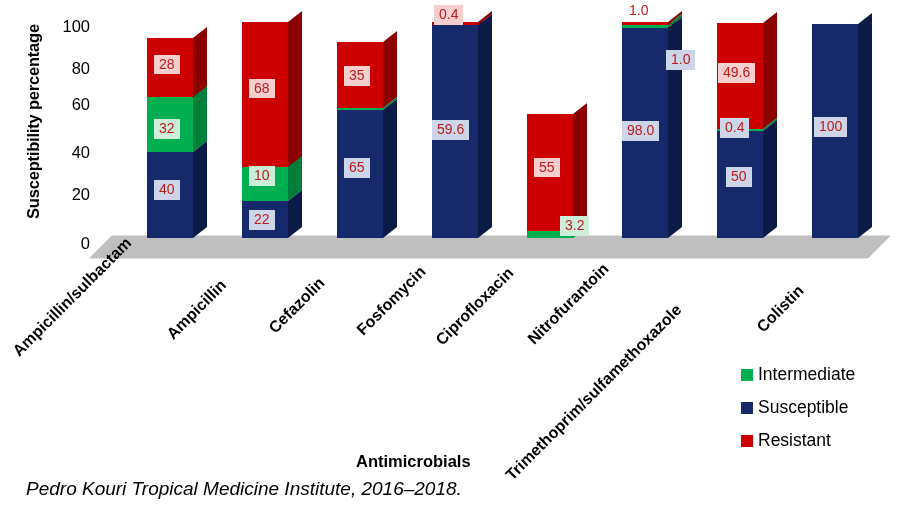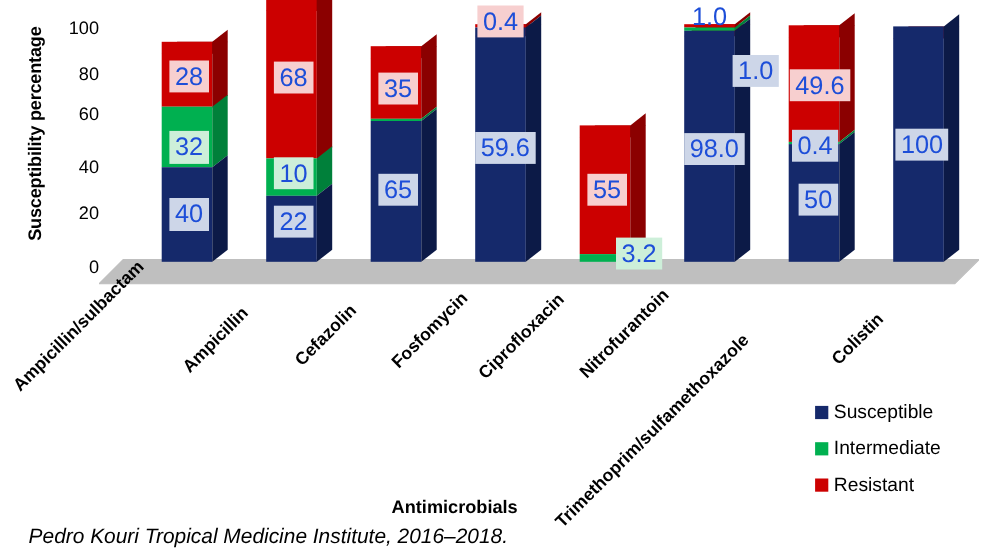--- a/index.html
+++ b/index.html
@@ -69,22 +69,22 @@
   .seg-sus  .front{background:#15296B;}
   .seg-sus  .side-skew{background:#0C1A47;}
   .seg-int  .front{background:#00B050;}
   .seg-int  .side-skew{background:#00803A;}
   .seg-res  .front{background:#CC0000;}
   .seg-res  .side-skew{background:#8B0000;}
   .cap-res{background:#8E0000;}
 
   .val-label{
     position:absolute;
-    font-size:23px;
-    color:#1d4ed8;
+    font-size:14px;
+    color:#b91c1c;
     padding:1px 4px 2px 4px;
     line-height:1.05;
     white-space:nowrap;
     z-index:40;
     border:1px solid transparent;
   }
   .lbl-sus{background:#CDD6E8;}
   .lbl-int{background:#CDEFD9;}
   .lbl-res{background:#F7CFCF;}
   .lbl-plain{background:transparent;padding:0;}
@@ -177,21 +177,21 @@
           <div class="cap cap-res"></div>
           <div class="front"></div>
           <div class="side-skew"></div>
           <div class="val-label lbl-res" style="left:7px; top:57px">68</div>
         </div>
         <div class="seg seg-int" style="height:34px">
           <div class="front"></div>
           <div class="side-skew"></div>
           <div class="val-label lbl-int" style="left:7px; top:-1px">10</div>
         </div>
-        <div class="seg seg-sus" style="height:60px">
+        <div class="seg seg-sus" style="height:37px">
           <div class="front"></div>
           <div class="side-skew"></div>
           <div class="val-label lbl-sus" style="left:7px; top:9px">22</div>
         </div>
       </div>
     </div>
 
     <div class="bar-group" style="left:247px">
       <div class="bar-stack">
         <div class="seg seg-res" style="height:66px">
@@ -307,26 +307,26 @@
     <div class="cat-label" style="left:445px; top:331px">Ciprofloxacin</div>
     <div class="cat-label" style="left:537px; top:330px">Nitrofurantoin</div>
     <div class="cat-label" style="left:515px; top:466px">Trimethoprim/sulfamethoxazole</div>
     <div class="cat-label" style="left:766px; top:318px">Colistin</div>
   </div>
 
   <div id="x-axis-title">Antimicrobials</div>
 
   <div id="legend">
     <div class="legend-row">
+      <span class="legend-swatch" style="background:#00B050"></span>
+      <span class="legend-text">Intermediate</span>
+    </div>
+    <div class="legend-row">
       <span class="legend-swatch" style="background:#15296B"></span>
       <span class="legend-text">Susceptible</span>
-    </div>
-    <div class="legend-row">
-      <span class="legend-swatch" style="background:#00B050"></span>
-      <span class="legend-text">Intermediate</span>
     </div>
     <div class="legend-row">
       <span class="legend-swatch" style="background:#CC0000"></span>
       <span class="legend-text">Resistant</span>
     </div>
   </div>
 
   <div id="caption">Pedro Kouri Tropical Medicine Institute, 2016–2018.</div>
 
 </div>

